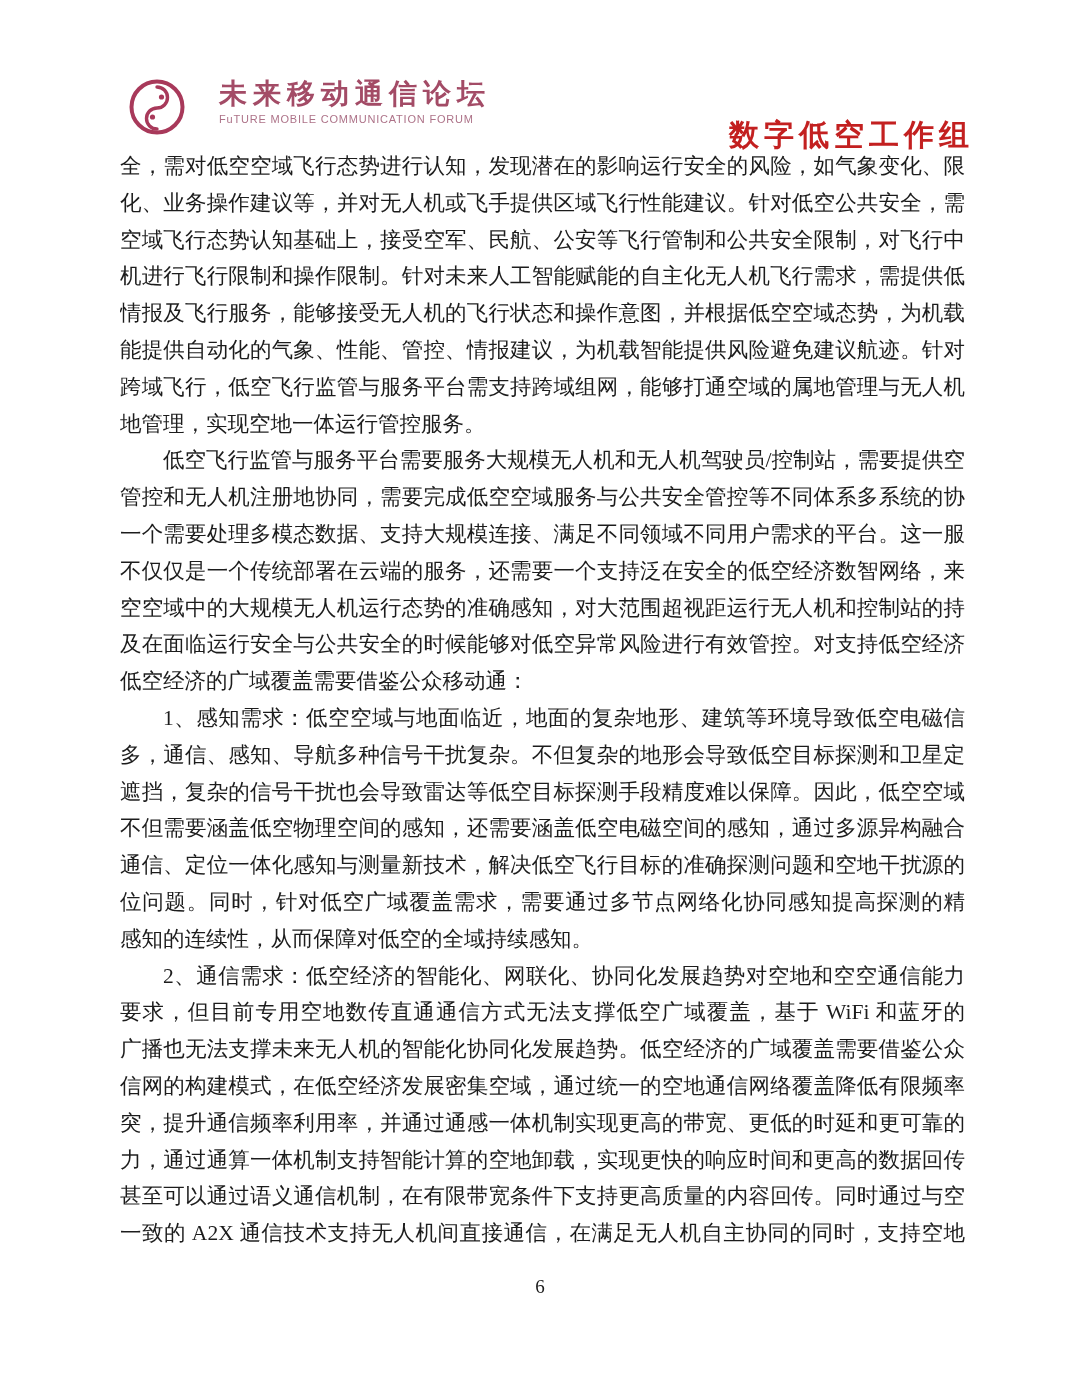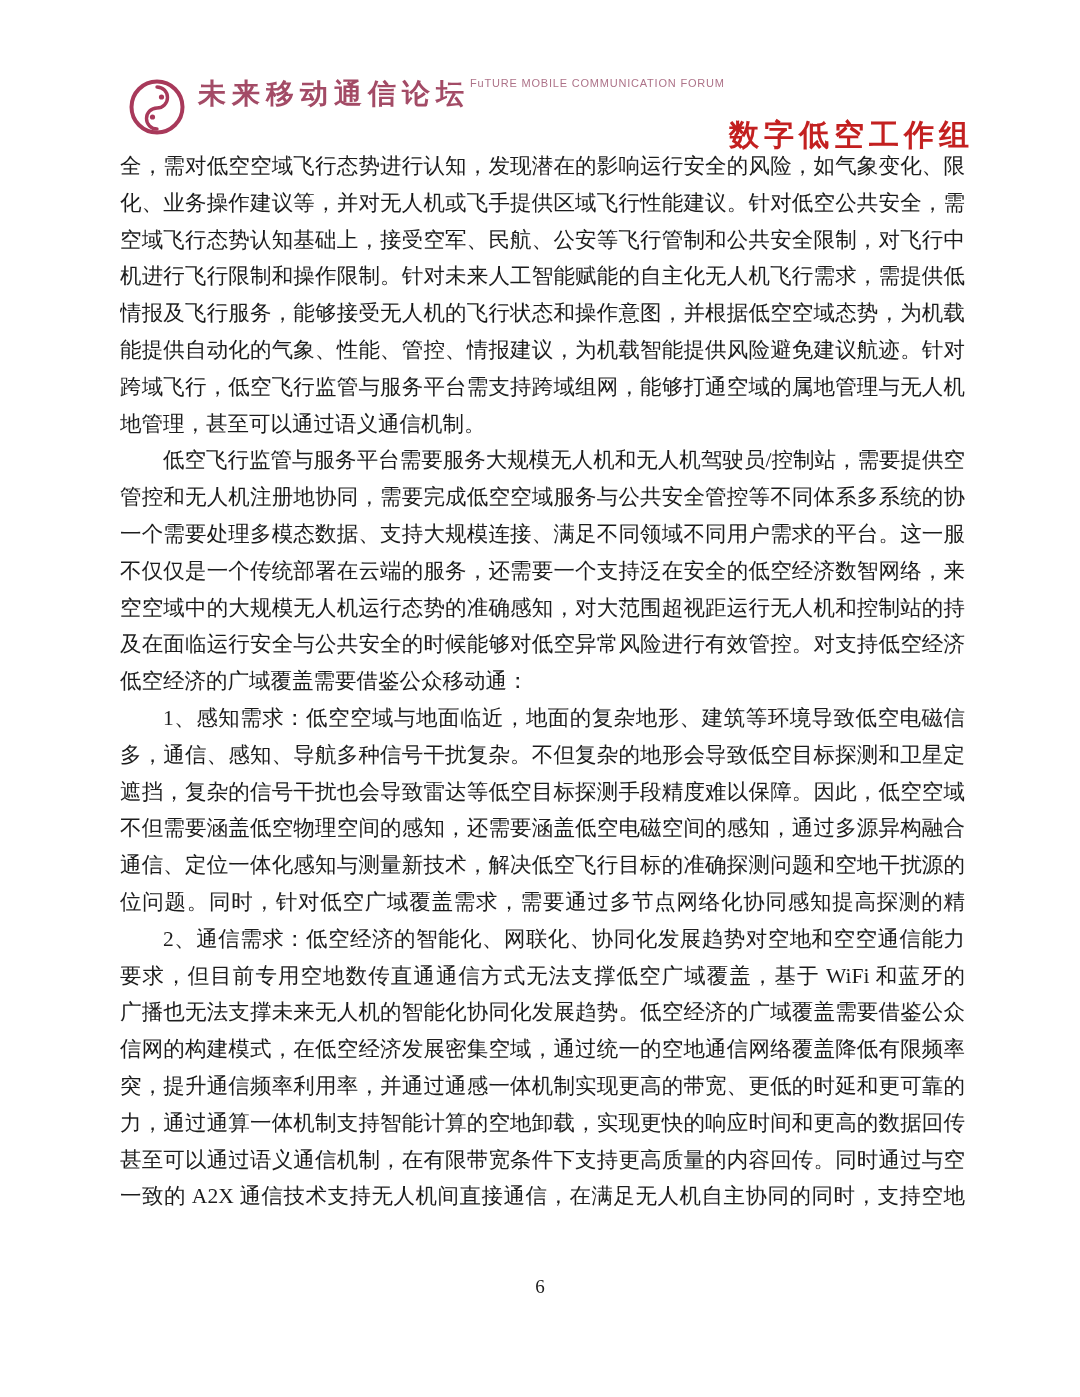--- a/index.html
+++ b/index.html
@@ -17,21 +17,21 @@
   .header { position: absolute; left: 0; top: 0; width: 100%; height: 150px; }
   .logo {
     position: absolute;
     left: 128px;
     top: 76px;
     display: flex;
     align-items: flex-start;
     gap: 12px;
   }
   .logo-icon-wrap { width: 58px; height: 58px; margin-top: 2px; }
-  .logo-text-block { display: flex; flex-direction: row; }
+  .logo-text-block { display: flex; flex-direction: column; margin-left: 21px; }
   .logo-title {
     font-size: 28px;
     font-weight: bold;
     color: #a34b66;
     letter-spacing: 6px;
     line-height: 36px;
     white-space: nowrap;
   }
   .logo-subtitle {
     font-size: 11px;
@@ -110,38 +110,39 @@
 
   <div class="doc-body">
       <div class="para">
         <div class="line">全，需对低空空域飞行态势进行认知，发现潜在的影响运行安全的风险，如气象变化、限飞区变</div>
         <div class="line">化、业务操作建议等，并对无人机或飞手提供区域飞行性能建议。针对低空公共安全，需在低空</div>
         <div class="line">空域飞行态势认知基础上，接受空军、民航、公安等飞行管制和公共安全限制，对飞行中的无人</div>
         <div class="line">机进行飞行限制和操作限制。针对未来人工智能赋能的自主化无人机飞行需求，需提供低空飞行</div>
         <div class="line">情报及飞行服务，能够接受无人机的飞行状态和操作意图，并根据低空空域态势，为机载人工智</div>
         <div class="line">能提供自动化的气象、性能、管控、情报建议，为机载智能提供风险避免建议航迹。针对无人机</div>
         <div class="line">跨域飞行，低空飞行监管与服务平台需支持跨域组网，能够打通空域的属地管理与无人机的注册</div>
-        <div class="line lastline">地管理，甚至可以通过语义通信机制。</div>
+        <div class="line lastline">地管理，实现空地一体运行管控服务。</div>
       </div>
       <div class="para indent">
         <div class="line">低空飞行监管与服务平台需要服务大规模无人机和无人机驾驶员/控制站，需要提供空域属地</div>
         <div class="line">管控和无人机注册地协同，需要完成低空空域服务与公共安全管控等不同体系多系统的协调，是</div>
         <div class="line">一个需要处理多模态数据、支持大规模连接、满足不同领域不同用户需求的平台。这一服务平台</div>
         <div class="line">不仅仅是一个传统部署在云端的服务，还需要一个支持泛在安全的低空经济数智网络，来支撑低</div>
         <div class="line">空空域中的大规模无人机运行态势的准确感知，对大范围超视距运行无人机和控制站的持续通达，</div>
         <div class="line">及在面临运行安全与公共安全的时候能够对低空异常风险进行有效管控。对支持低空经济的泛在</div>
         <div class="line lastline">低空经济的广域覆盖需要借鉴公众移动通：</div>
       </div>
       <div class="para indent">
         <div class="line">1、感知需求：低空空域与地面临近，地面的复杂地形、建筑等环境导致低空电磁信号种类繁</div>
         <div class="line">多，通信、感知、导航多种信号干扰复杂。不但复杂的地形会导致低空目标探测和卫星定位易受</div>
         <div class="line">遮挡，复杂的信号干扰也会导致雷达等低空目标探测手段精度难以保障。因此，低空空域的感知</div>
         <div class="line">不但需要涵盖低空物理空间的感知，还需要涵盖低空电磁空间的感知，通过多源异构融合的探测、</div>
         <div class="line">通信、定位一体化感知与测量新技术，解决低空飞行目标的准确探测问题和空地干扰源的准确定</div>
         <div class="line">位问题。同时，针对低空广域覆盖需求，需要通过多节点网络化协同感知提高探测的精度，提高</div>
+        <div class="line lastline">感知的连续性，从而保障对低空的全域持续感知。</div>
       </div>
       <div class="para indent">
         <div class="line">2、通信需求：低空经济的智能化、网联化、协同化发展趋势对空地和空空通信能力提出更高</div>
         <div class="line">要求，但目前专用空地数传直通通信方式无法支撑低空广域覆盖，基于 WiFi 和蓝牙的 RemoteID</div>
         <div class="line">广播也无法支撑未来无人机的智能化协同化发展趋势。低空经济的广域覆盖需要借鉴公众移动通</div>
         <div class="line">信网的构建模式，在低空经济发展密集空域，通过统一的空地通信网络覆盖降低有限频率资源冲</div>
         <div class="line">突，提升通信频率利用率，并通过通感一体机制实现更高的带宽、更低的时延和更可靠的通信能</div>
         <div class="line">力，通过通算一体机制支持智能计算的空地卸载，实现更快的响应时间和更高的数据回传压缩率。</div>
         <div class="line">甚至可以通过语义通信机制，在有限带宽条件下支持更高质量的内容回传。同时通过与空地通信</div>
         <div class="line">一致的 A2X 通信技术支持无人机间直接通信，在满足无人机自主协同的同时，支持空地一体化运</div>

